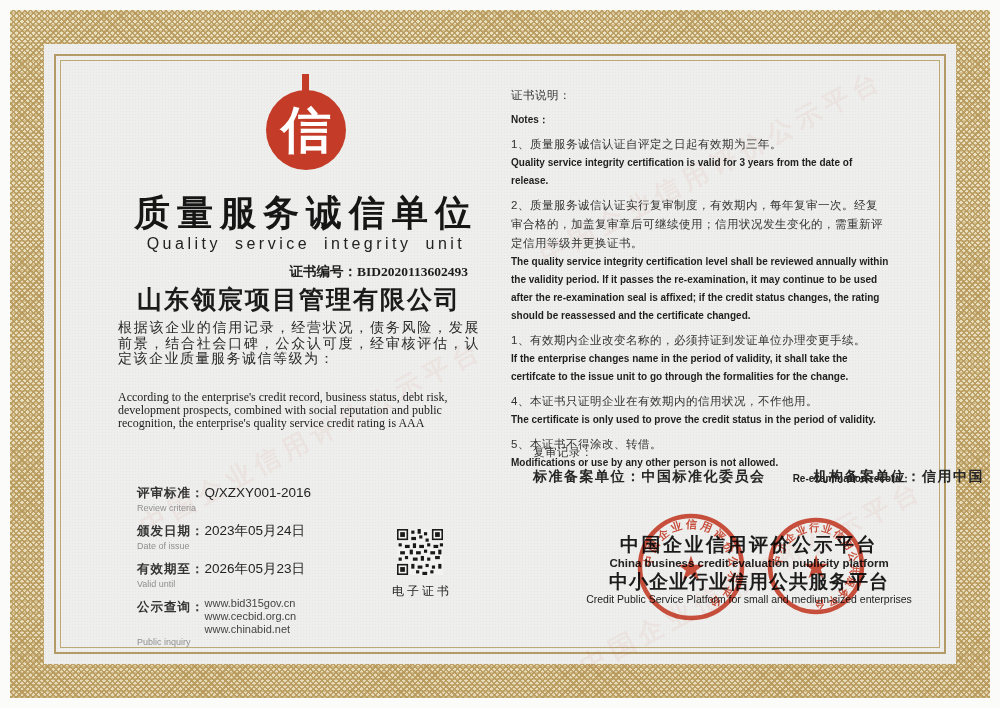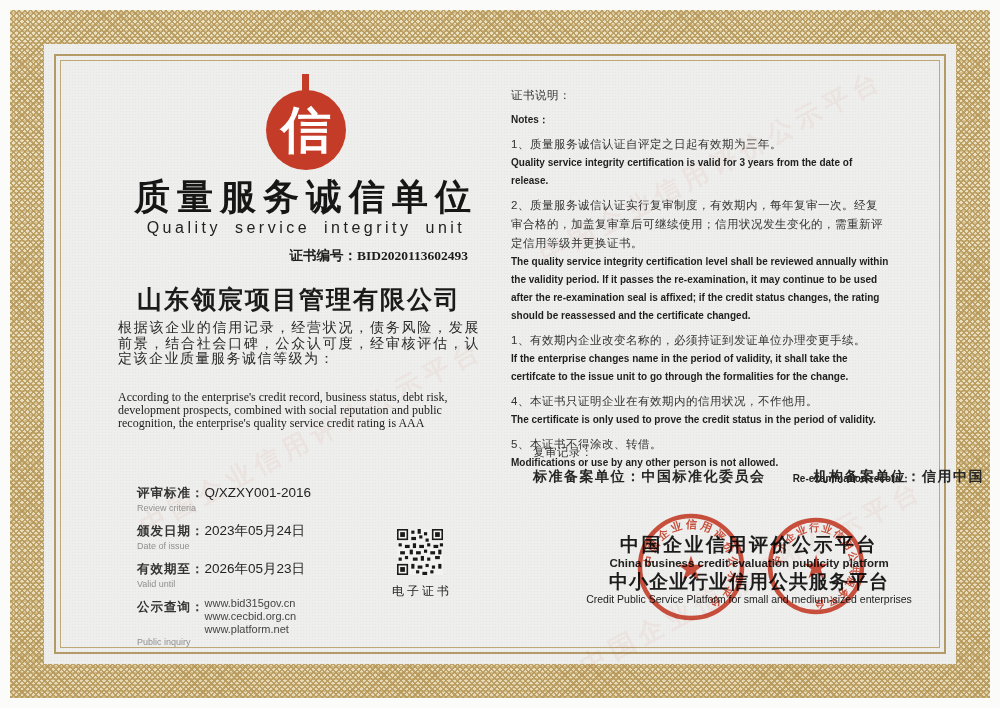--- a/index.html
+++ b/index.html
@@ -14,21 +14,21 @@
       linear-gradient(#e3d7b4,#d9c89d);}
   .paper{position:absolute;inset:44px;background:#eeeeec;
     background-image:radial-gradient(rgba(110,120,145,.07) 1px, rgba(0,0,0,0) 1px);background-size:3px 3px;}
   .frame1{position:absolute;inset:54px;border:2px solid #b39a66;pointer-events:none;}
   .frame2{position:absolute;inset:60px;border:1px solid #bda775;pointer-events:none;}
   .wm{position:absolute;color:rgba(200,70,45,.055);font-size:26px;font-weight:bold;letter-spacing:6px;
       transform:rotate(-28deg);white-space:nowrap;pointer-events:none;}
   
   .masthead{position:absolute;left:118px;top:64px;width:376px;text-align:center;}
   .logo{display:block;margin:0 auto 0;}
-  .title{font-size:36px;font-weight:bold;color:#161616;letter-spacing:7px;line-height:42px;margin-top:0;white-space:nowrap;}
+  .title{font-size:36px;font-weight:bold;color:#161616;letter-spacing:7px;line-height:42px;margin-top:16px;white-space:nowrap;}
   .subtitle{font-size:16px;color:#222;letter-spacing:3.5px;line-height:20px;word-spacing:6px;}
   .certno{margin-top:9px;padding-right:26px;text-align:right;font-family:"Liberation Serif","DejaVu Serif",serif;
           font-weight:bold;font-size:13.5px;color:#1d1d1d;}
   
   .award{position:absolute;left:118px;top:284px;width:362px;}
   .company{font-size:25px;font-weight:600;text-align:center;letter-spacing:2px;line-height:30px;color:#1b1b1b;}
   .statement{margin-top:6px;font-size:14px;line-height:15.5px;letter-spacing:1.5px;text-align:justify;color:#2a2a2a;}
   .rating{margin-top:4px;text-align:center;font-family:"Liberation Serif","DejaVu Serif",serif;font-weight:bold;
           font-size:60px;line-height:66px;letter-spacing:26px;color:#b23a28;text-indent:26px;}
   .statement-en{margin-top:24px;font-family:"Liberation Serif","DejaVu Serif",serif;font-size:12px;line-height:13px;color:#222;}
@@ -102,21 +102,21 @@
       <div class="f-sub">Date of issue</div>
     </div>
     <div class="field">
       <div class="f-line"><span class="f-label">有效期至：</span><span class="f-value">2026年05月23日</span></div>
       <div class="f-sub">Valid until</div>
     </div>
     <div class="field">
       <div class="f-line"><span class="f-label">公示查询：</span><span class="urls">
         <span class="url" style="display:block">www.bid315gov.cn</span>
         <span class="url" style="display:block">www.cecbid.org.cn</span>
-        <span class="url" style="display:block">www.platform.net</span>
+        <span class="url" style="display:block">www.chinabid.net</span>
       </span></div>
       <div class="f-sub">Public inquiry</div>
     </div>
   </div>
 
   <div class="qr-wrap">
     <svg width="46" height="46" viewBox="0 0 29 29" style="display:block;margin:0 auto;">
       <rect x="0" y="0" width="29" height="29" fill="#f2f2f0"></rect>
       <g fill="#1a1a1a">
         <rect x="0" y="0" width="7" height="7"></rect>

